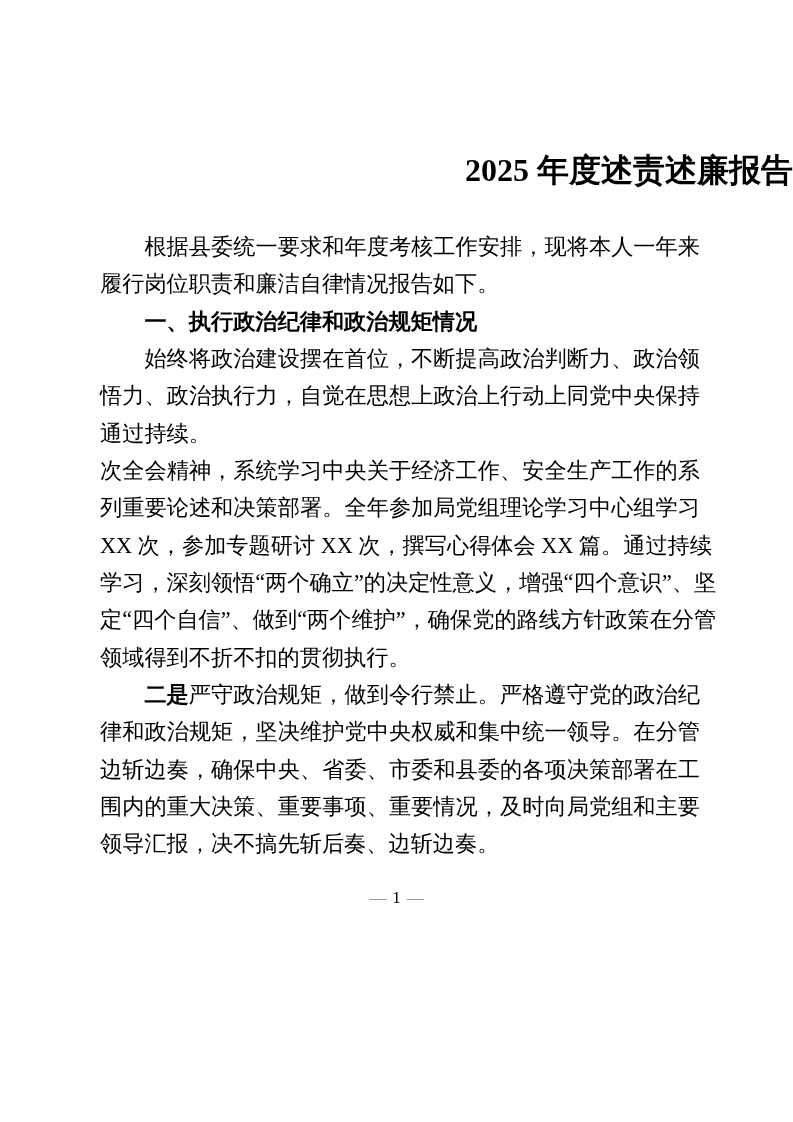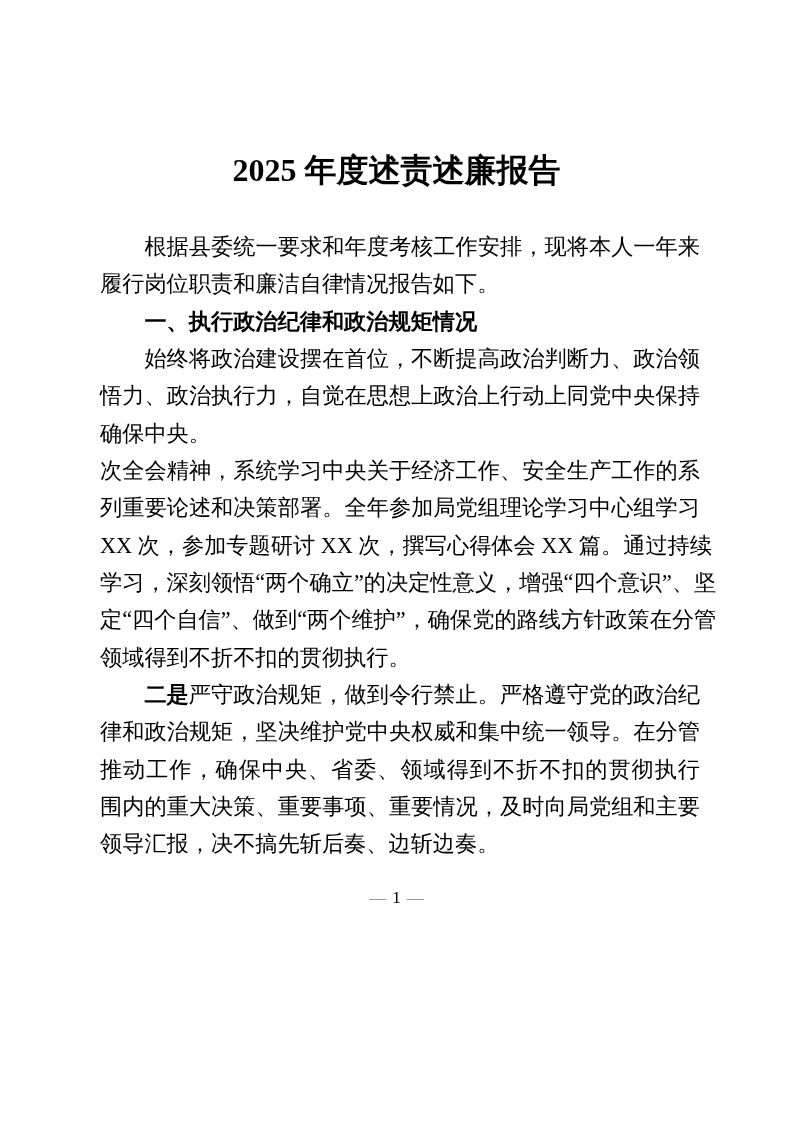--- a/index.html
+++ b/index.html
@@ -15,21 +15,21 @@
     background: #ffffff;
     color: #000000;
     overflow: hidden;
   }
 
   .doc-title {
     margin-top: 151px;
     font-size: 32px;
     line-height: 38px;
     font-weight: bold;
-    text-align: center;
+    text-align: right;
     white-space: nowrap;
   }
 
   .doc-body {
     margin: 39px 0 3px 100px;
     width: 600px;
     font-size: 22.2px;
   }
 
   .line {
@@ -69,34 +69,34 @@
       <div class="paragraph">
         <div class="line first">根据县委统一要求和年度考核工作安排，现将本人一年来</div>
         <div class="line last">履行岗位职责和廉洁自律情况报告如下。</div>
       </div>
       <div class="paragraph heading">
         <div class="line first last">一、执行政治纪律和政治规矩情况</div>
       </div>
       <div class="paragraph">
         <div class="line first">始终将政治建设摆在首位，不断提高政治判断力、政治领</div>
         <div class="line">悟力、政治执行力，自觉在思想上政治上行动上同党中央保持</div>
-        <div class="line last">确保中央。</div>
+        <div class="line last">通过持续。</div>
       </div>
       <div class="paragraph">
         <div class="line">次全会精神，系统学习中央关于经济工作、安全生产工作的系</div>
         <div class="line">列重要论述和决策部署。全年参加局党组理论学习中心组学习</div>
         <div class="line">XX 次，参加专题研讨 XX 次，撰写心得体会 XX 篇。通过持续</div>
         <div class="line">学习，深刻领悟“两个确立”的决定性意义，增强“四个意识”、坚</div>
         <div class="line">定“四个自信”、做到“两个维护”，确保党的路线方针政策在分管</div>
         <div class="line last">领域得到不折不扣的贯彻执行。</div>
       </div>
       <div class="paragraph">
         <div class="line first"><strong class="lead">二是</strong>严守政治规矩，做到令行禁止。严格遵守党的政治纪</div>
         <div class="line">律和政治规矩，坚决维护党中央权威和集中统一领导。在分管</div>
-        <div class="line">推动工作，确保中央、省委、领域得到不折不扣的贯彻执行</div>
+        <div class="line">边斩边奏，确保中央、省委、市委和县委的各项决策部署在工</div>
         <div class="line">围内的重大决策、重要事项、重要情况，及时向局党组和主要</div>
         <div class="line last">领导汇报，决不搞先斩后奏、边斩边奏。</div>
       </div>
     </div>
 
   <div class="page-footer">
     <span class="dash">—</span><span class="num">1</span><span class="dash">—</span>
   </div>
 
 </div>

